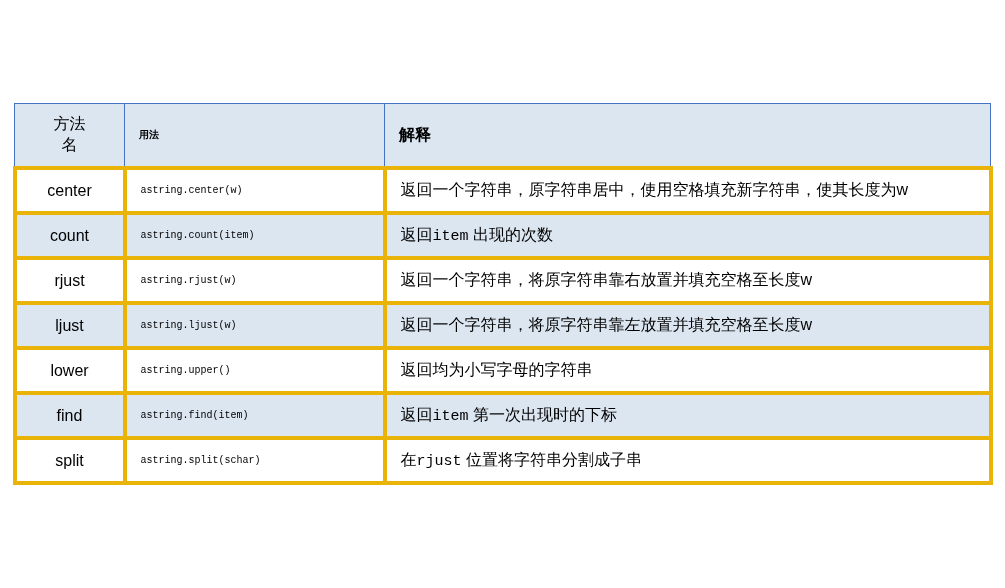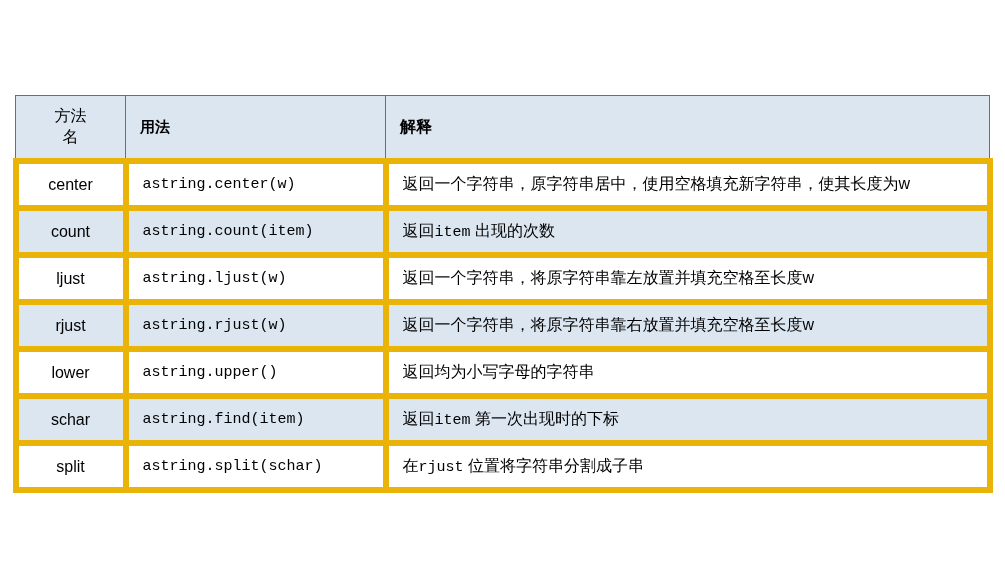--- a/index.html
+++ b/index.html
@@ -32,21 +32,21 @@
     thead tr th {
       background-color: #dce6f1;
       border: 1px solid #4472c4;
       padding: 10px 14px;
       text-align: center;
       font-weight: bold;
       color: #000;
     }
 
     tbody tr td {
-      border: 6px solid #eab308;
+      border: 4px solid #eab308;
       padding: 10px 14px;
       color: #000;
       vertical-align: middle;
     }
 
     tbody tr:nth-child(odd) td {
       background-color: #ffffff;
     }
 
     tbody tr:nth-child(even) td {
@@ -56,21 +56,21 @@
     .col-method {
       width: 110px;
       text-align: center;
       font-weight: normal;
     }
 
     .col-usage {
       width: 260px;
       text-align: left;
       font-family: "Courier New", Courier, monospace;
-      font-size: 15px;
+      font-size: 10px;
     }
 
     .col-desc {
       text-align: left;
     }
 
     .code-inline {
       font-family: "Courier New", Courier, monospace;
       font-size: 15px;
     }
@@ -95,40 +95,40 @@
         <td class="col-desc">返回一个字符串，原字符串居中，使用空格填充新字符串，使其长度为w</td>
       </tr>
 
       <tr>
         <td class="col-method">count</td>
         <td class="col-usage">astring.count(item)</td>
         <td class="col-desc">返回<span class="code-inline">item</span> 出现的次数</td>
       </tr>
 
       <tr>
+        <td class="col-method">rjust</td>
+        <td class="col-usage">astring.rjust(w)</td>
+        <td class="col-desc">返回一个字符串，将原字符串靠右放置并填充空格至长度w</td>
+      </tr>
+
+      <tr>
         <td class="col-method">ljust</td>
         <td class="col-usage">astring.ljust(w)</td>
         <td class="col-desc">返回一个字符串，将原字符串靠左放置并填充空格至长度w</td>
-      </tr>
-
-      <tr>
-        <td class="col-method">rjust</td>
-        <td class="col-usage">astring.rjust(w)</td>
-        <td class="col-desc">返回一个字符串，将原字符串靠右放置并填充空格至长度w</td>
       </tr>
 
       <tr>
         <td class="col-method">lower</td>
         <td class="col-usage">astring.upper()</td>
         <td class="col-desc">返回均为小写字母的字符串</td>
       </tr>
 
 
       <tr>
-        <td class="col-method">schar</td>
+        <td class="col-method">find</td>
         <td class="col-usage">astring.find(item)</td>
         <td class="col-desc">返回<span class="code-inline">item</span> 第一次出现时的下标</td>
       </tr>
 
       <tr>
         <td class="col-method">split</td>
         <td class="col-usage">astring.split(schar)</td>
         <td class="col-desc">在<span class="code-inline">rjust</span> 位置将字符串分割成子串</td>
       </tr>
     </tbody>

